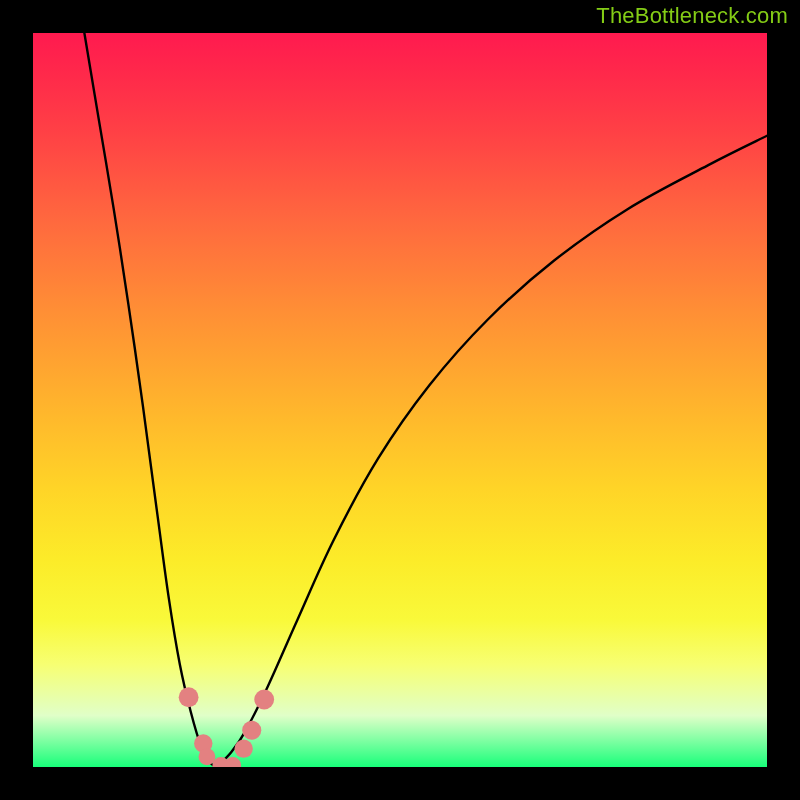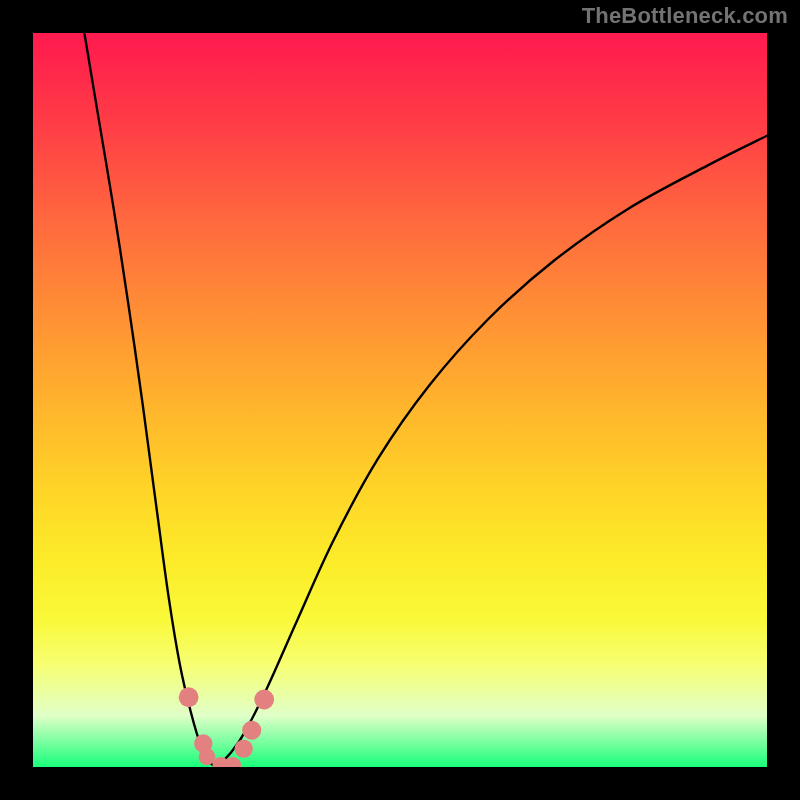--- a/index.html
+++ b/index.html
@@ -54,23 +54,23 @@
     left: 0;
     top: 0;
     width: 734px;
     height: 734px;
   }
   .watermark {
     position: absolute;
     top: 3px;
     right: 12px;
     font-size: 22px;
-    color: #737373;
+    color: #84cc16;
     letter-spacing: 0.2px;
-    font-weight: 700;
+    font-weight: 400;
   }
 </style>
 </head>
 <body>
 
 <div class="frame">
   <div class="plot-area">
     <div class="gradient"></div>
     <svg class="curve-svg" viewBox="0 0 734 734" preserveAspectRatio="none">
       <path id="left-branch" fill="none" stroke="#000" stroke-width="2.4" stroke-linecap="round" d="M 51.38 0.00 C 54.02 15.85, 60.78 56.37, 66.06 88.08 C 71.34 119.79, 75.46 143.13, 80.74 176.16 C 86.02 209.19, 90.14 235.91, 95.42 271.58 C 100.70 307.25, 104.82 336.03, 110.10 374.34 C 115.38 412.65, 120.16 450.09, 124.78 484.44 C 129.40 518.79, 131.83 538.76, 135.79 565.18 C 139.75 591.60, 142.84 610.76, 146.80 631.24 C 150.76 651.72, 153.85 663.76, 157.81 678.95 C 161.77 694.14, 165.52 706.67, 168.82 715.65 C 172.12 724.63, 173.52 725.56, 176.16 728.86 C 178.80 732.16, 182.18 733.08, 183.50 734.00"></path>

